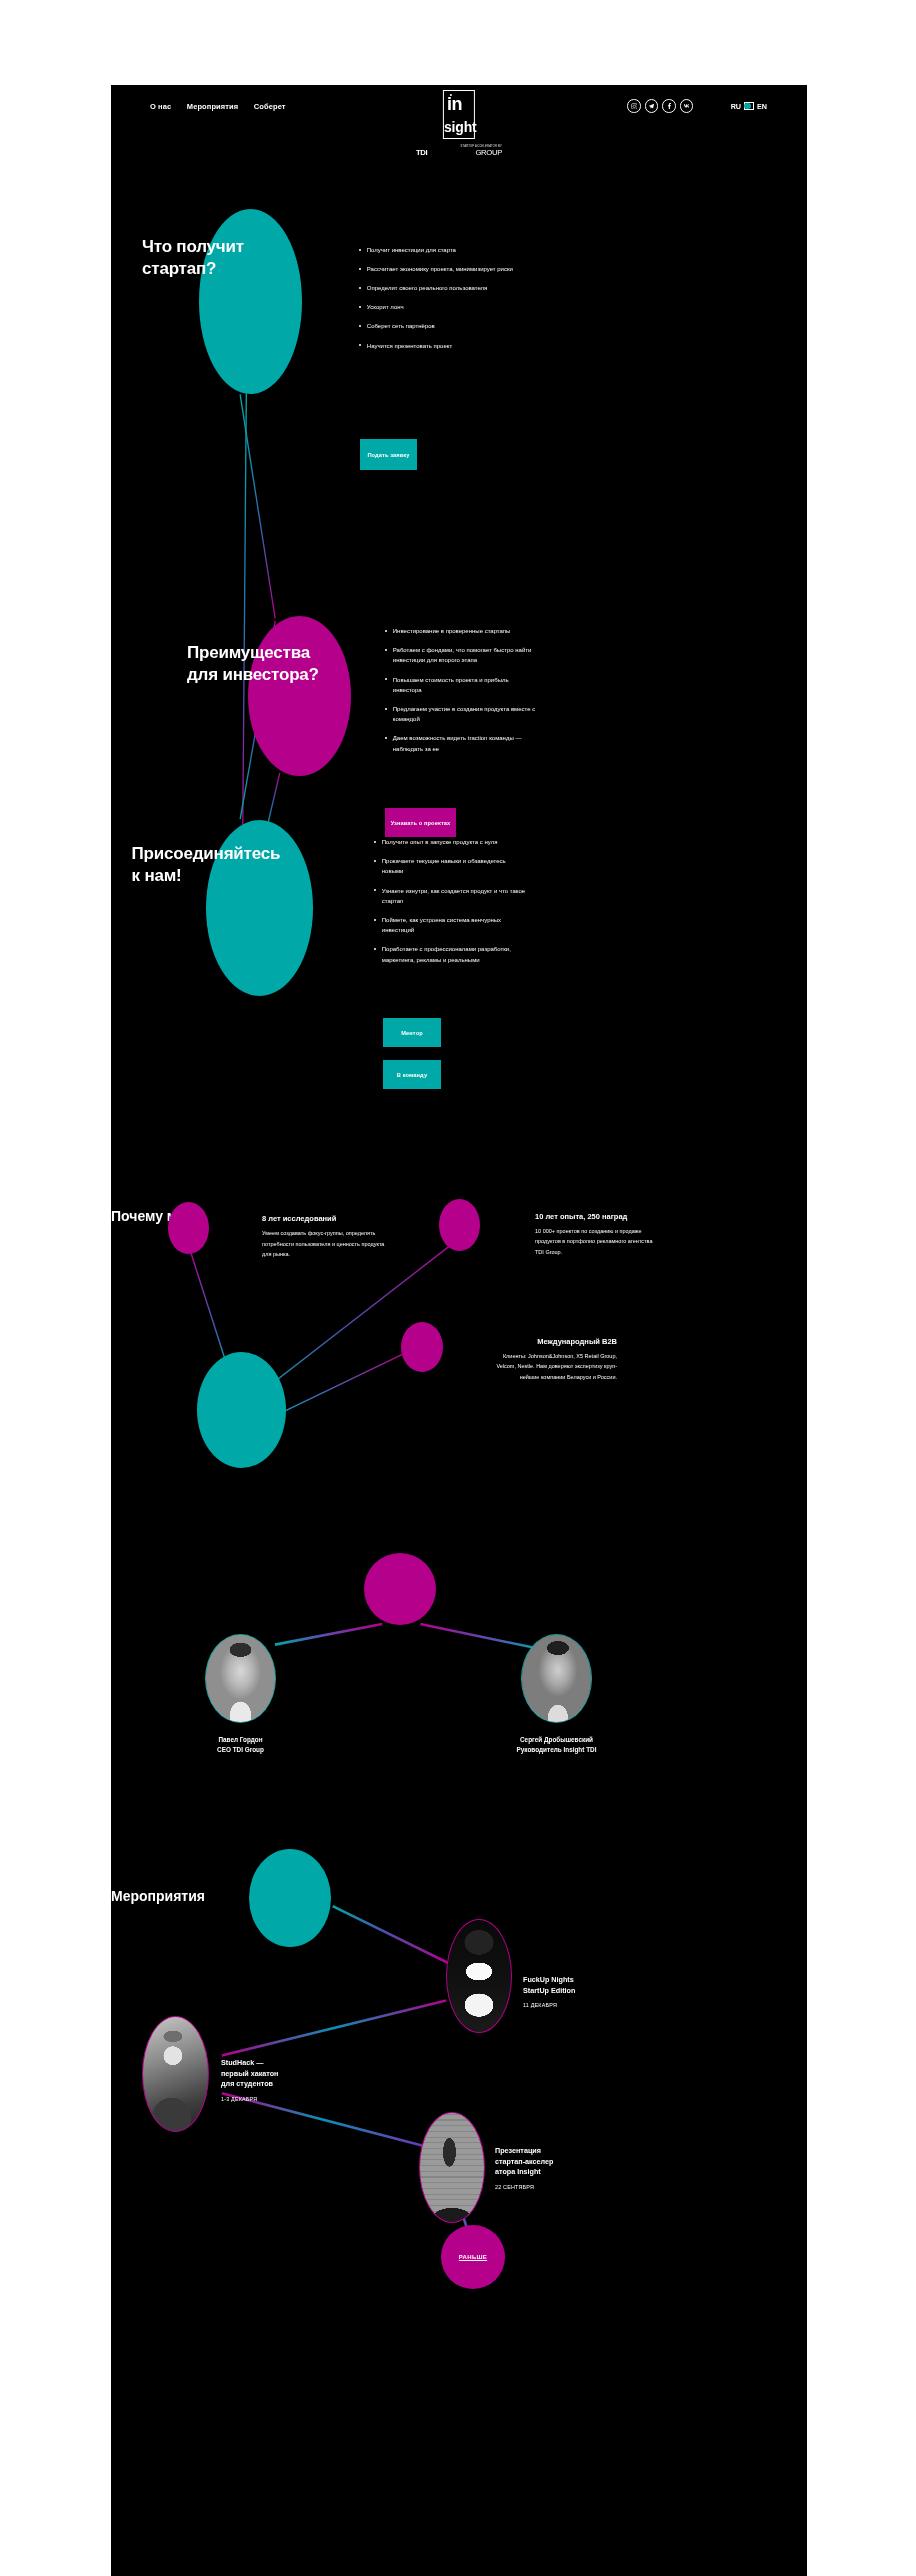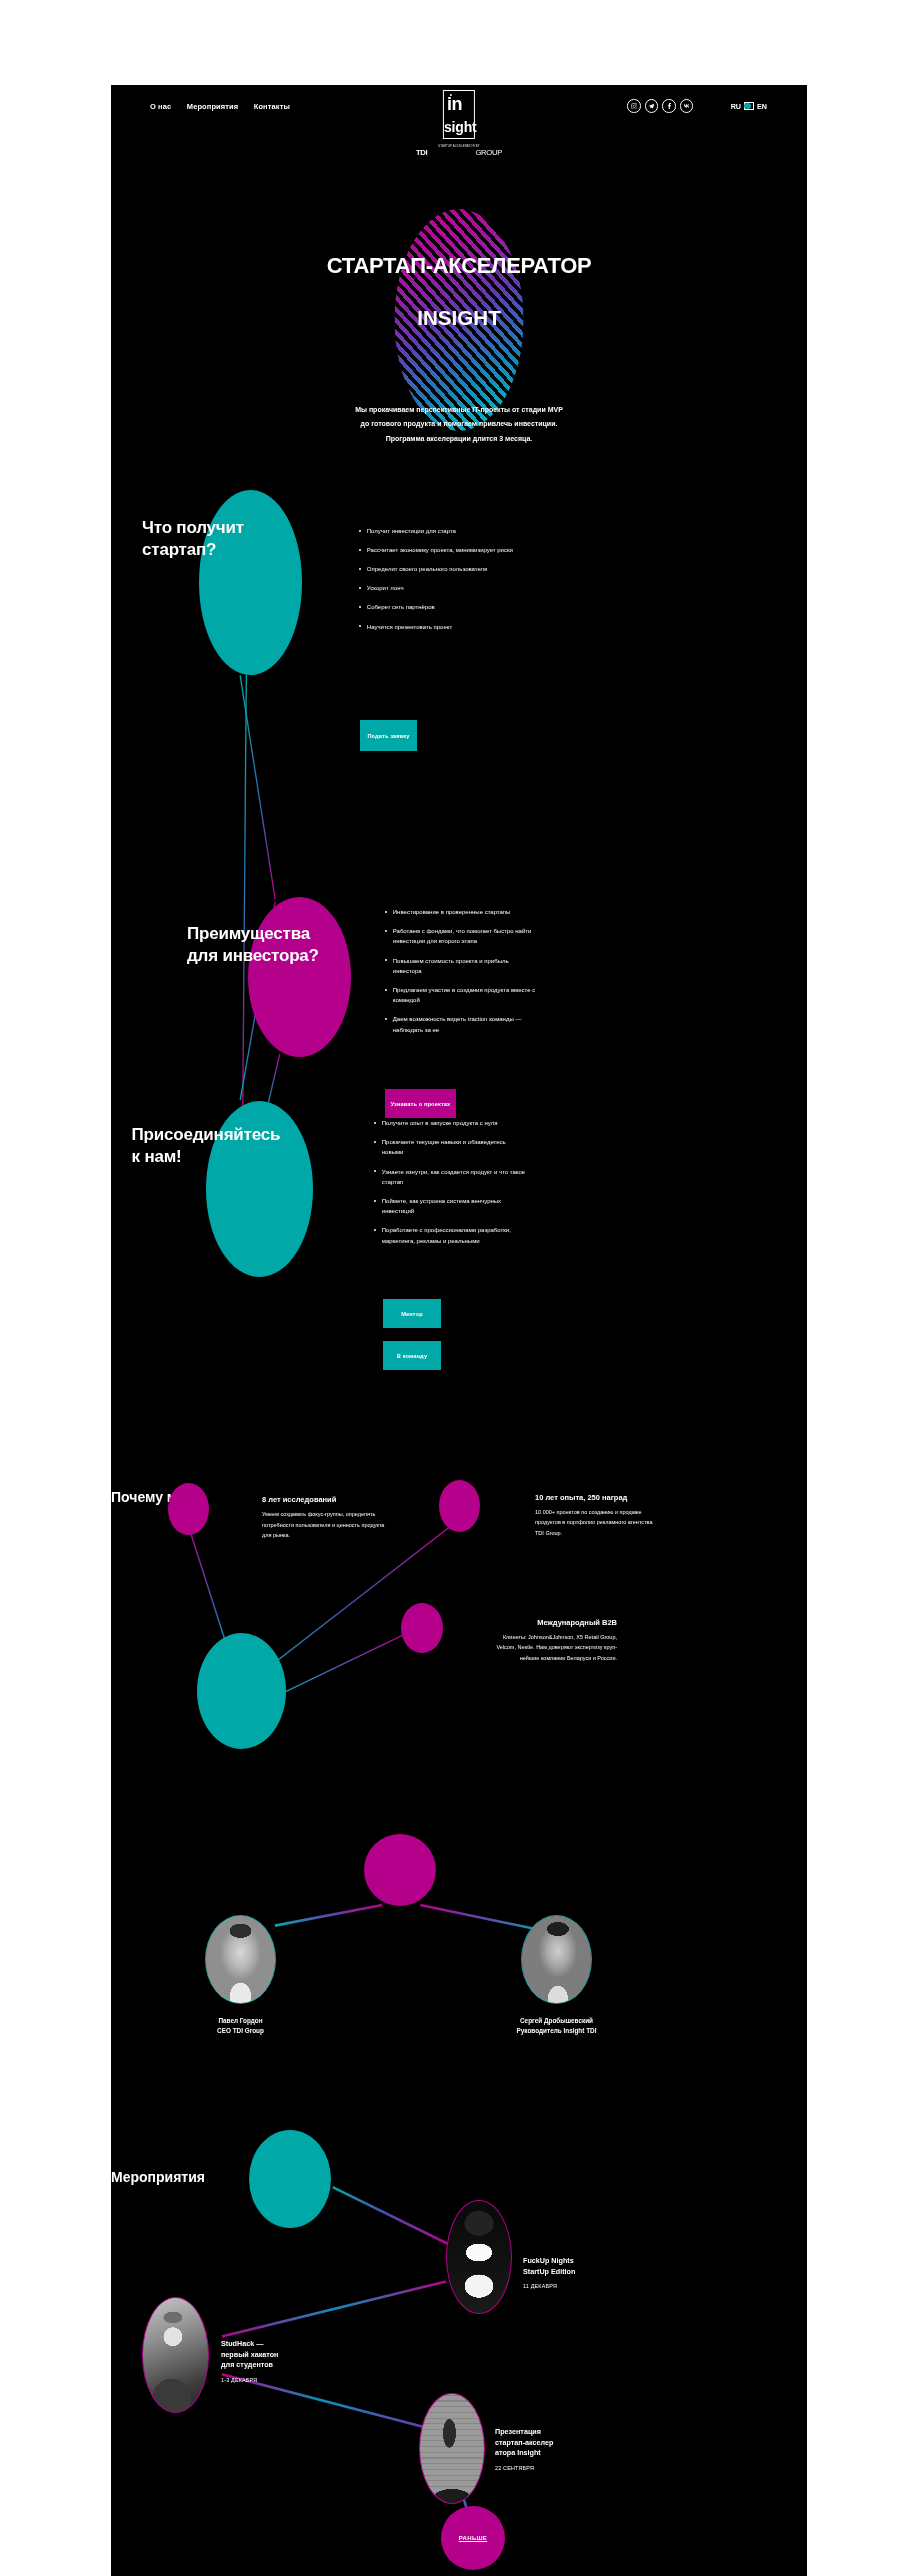--- a/index.html
+++ b/index.html
@@ -14,21 +14,21 @@
     width:696px; height:3337px;
     background:#000000; color:#ffffff;
     overflow:hidden;
   }
 
   
   .header { position:relative; height:124px; }
   .nav { position:absolute; left:39px; top:17px; display:flex; gap:15.5px; }
   .nav a { color:#fff; font-size:7.5px; font-weight:bold; letter-spacing:0.1px; text-decoration:none; white-space:nowrap; }
 
-  .logo-wrap { position:absolute; left:50%; top:5.2px; transform:translateX(-50%); text-align:center; }
+  .logo-wrap { position:absolute; left:50%; top:5.2px; transform:translateX(-50%); text-align:right; }
   .logo-box { width:32px; height:49px; border:1.3px solid #fff; margin:0 auto; position:relative; }
   .logo-in { position:absolute; left:3.1px; top:5.2px; font-size:18px; font-weight:bold; line-height:.92; letter-spacing:-0.5px; }
   .logo-dot { position:absolute; left:5.7px; top:3.1px; width:2.1px; height:2.1px; background:#fff; border-radius:50%; }
   .logo-sight { position:absolute; left:0; right:0; bottom:3.1px; font-size:14px; font-weight:bold; letter-spacing:-0.2px;margin-top:48px; }
   .logo-by { font-size:2.7px; letter-spacing:0.2px; margin-top:5.7px; color:#e8e8e8; }
   .logo-tdi { font-size:7.7px; letter-spacing:-0.3px; margin-top:0.5px; }
   .logo-tdi b { font-weight:bold; }
   .logo-tdi span { font-weight:300;padding-left:48px; }
 
   .right-tools { position:absolute; right:40px; top:14.4px; display:flex; align-items:center; gap:4.1px; }
@@ -87,21 +87,21 @@
 </style>
 </head>
 <body>
 
 <div class="page">
 
   <div class="header">
     <nav class="nav">
       <a href="#">О нас</a>
       <a href="#">Мероприятия</a>
-      <a href="#">Контакты</a>
+      <a href="#">Соберет</a>
     </nav>
 
     <div class="logo-wrap">
       <div class="logo-box">
         <span class="logo-dot"></span>
         <span class="logo-in">in</span>
         <span class="logo-sight">sight</span>
       </div>
       <div class="logo-by">STARTUP ACCELERATOR BY</div>
       <div class="logo-tdi">
@@ -135,28 +135,20 @@
       <span class="lang">
         <span>RU</span>
         <span class="lang-toggle">
             <i></i>
           </span>
         <span>EN</span>
       </span>
     </div>
   </div>
 
-  <div class="hero">
-    <div class="hero-blob"></div>
-    <h1>СТАРТАП-АКСЕЛЕРАТОР</h1>
-    <h2>INSIGHT</h2>
-    <p style="white-space:pre-line">Мы прокачиваем перспективные IT-проекты от стадии MVP
-до готового продукта и помогаем привлечь инвестиции.
-Программа акселерации длится 3 месяца.</p>
-  </div>
 
   <div class="bigsec" style="height:999px">
 
     <svg class="links" width="696" height="999" viewBox="0 0 1350 1940">
       <defs>
         <linearGradient id="gA" x1="0" y1="0" x2="0" y2="1">
           <stop offset="0%" stop-color="#00a9a8"></stop>
             <stop offset="55%" stop-color="#2b6fb5"></stop>
             <stop offset="100%" stop-color="#b5008c"></stop>
         </linearGradient>

